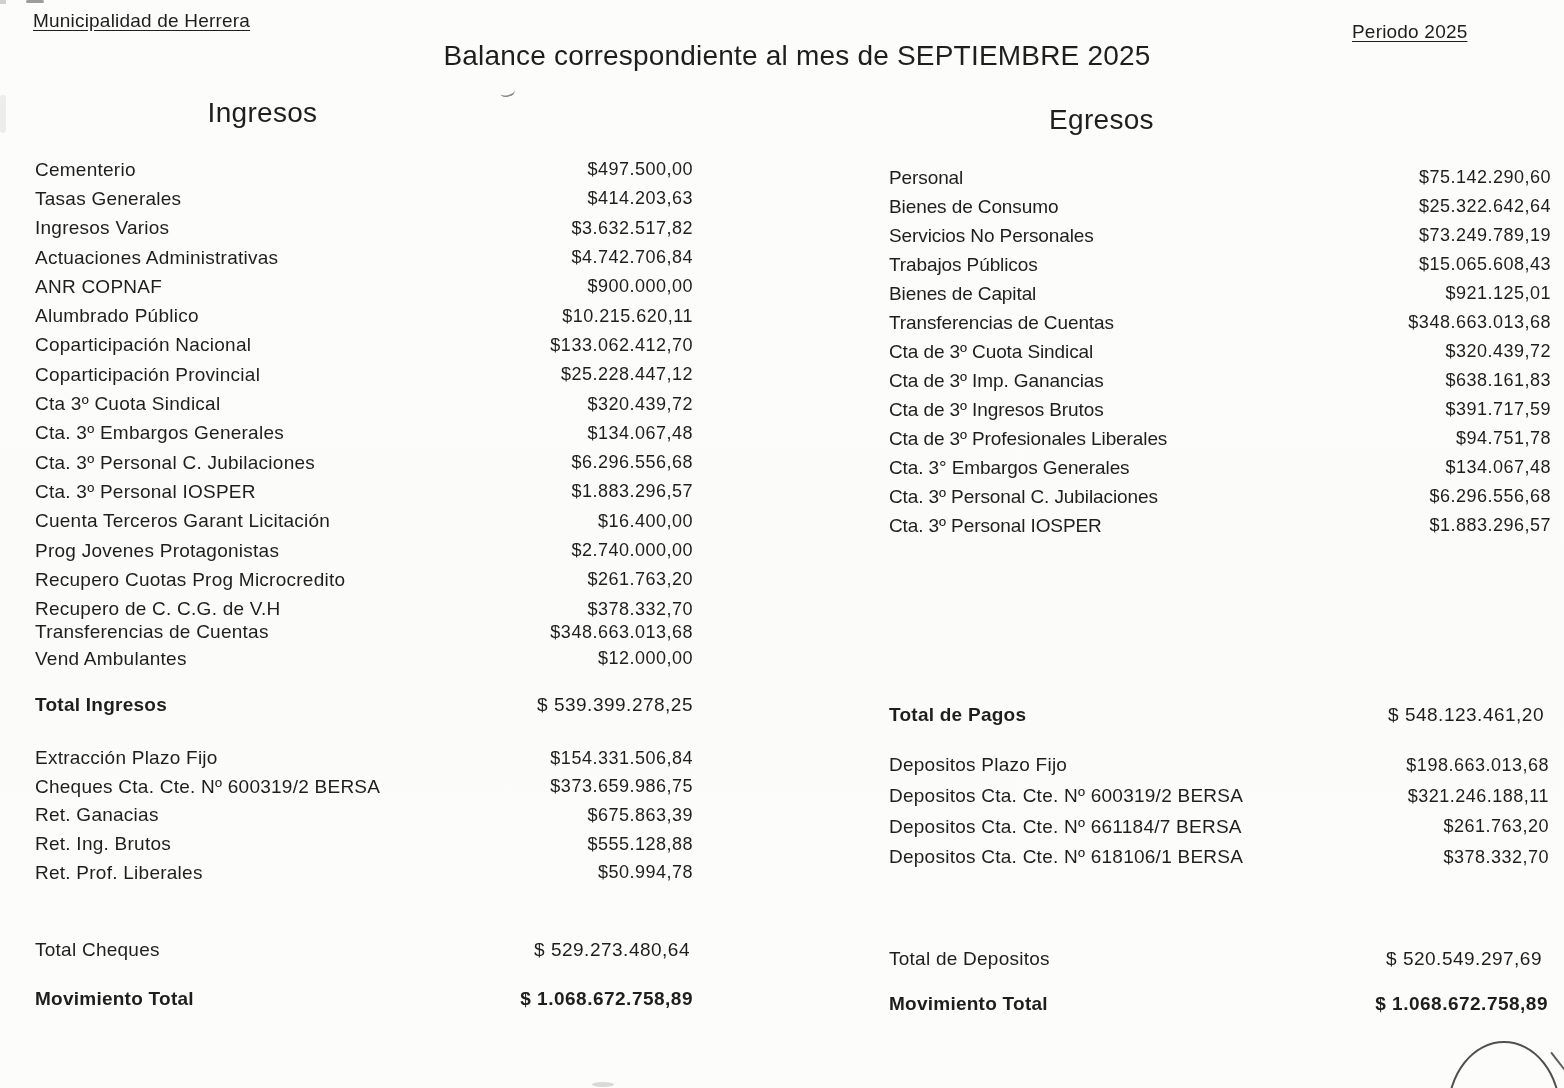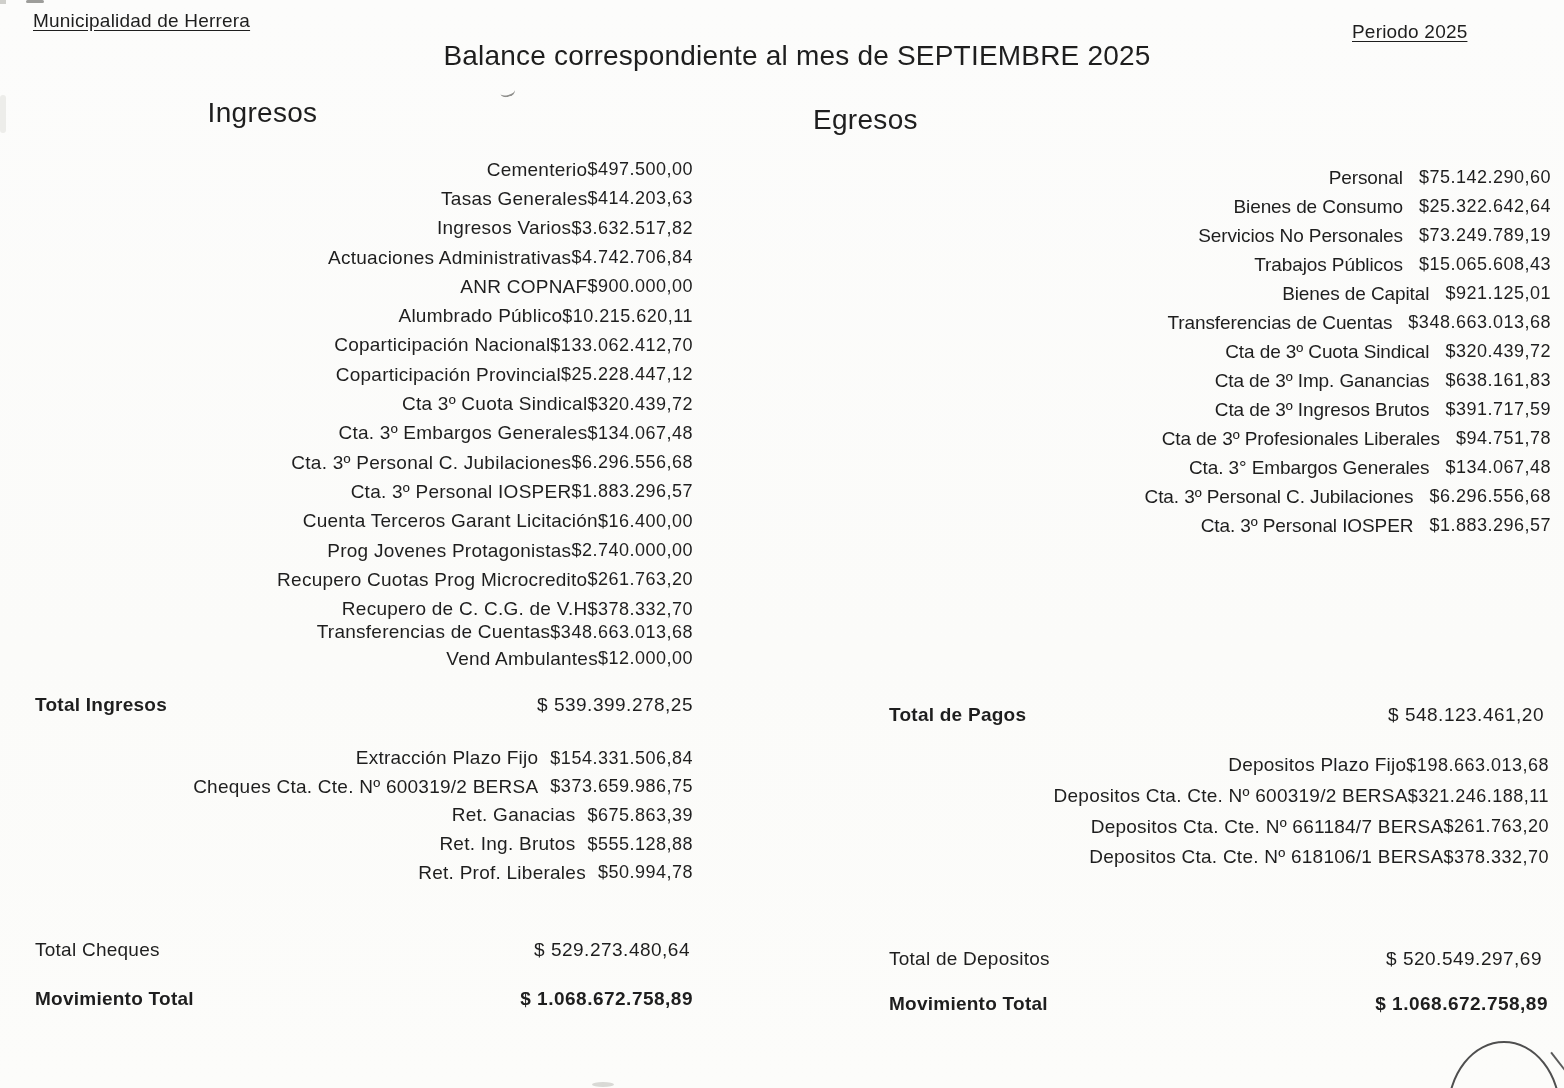--- a/index.html
+++ b/index.html
@@ -10,23 +10,23 @@
     overflow:hidden;
     font-family:"Liberation Sans","DejaVu Sans",sans-serif;
     color:#1e1e1e;
   }
   .underlined{text-decoration:underline;text-underline-offset:3px;}
   #org{position:absolute;left:33px;top:10px;font-size:19px;letter-spacing:.2px;}
   #period{position:absolute;left:1352px;top:21px;font-size:19px;letter-spacing:.2px;}
   #doc-title{position:absolute;left:15px;top:40px;width:1564px;text-align:center;font-size:28px;letter-spacing:.2px;}
   .section-heading{position:absolute;font-size:28px;letter-spacing:.3px;}
   #heading-ingresos{left:0;top:97px;width:525px;text-align:center;}
-  #heading-egresos{left:813px;top:104px;width:525px;text-align:left;}
-
-  .row{display:flex;justify-content:flex-end;align-items:center;}
+  #heading-egresos{left:839px;top:104px;width:525px;text-align:center;}
+
+  .row{display:flex;justify-content:space-between;align-items:center;}
   .lbl{font-size:19px;letter-spacing:.25px;white-space:nowrap;}
   .amt{font-size:18px;letter-spacing:.5px;white-space:nowrap;}
 
   #ingresos-items{position:absolute;left:35px;top:155px;width:658px;}
   #ingresos-items .row{height:29.3px;}
   #ingresos-items .row:nth-child(17){margin-top:-6px;}
   #ingresos-items .row:nth-child(18){margin-top:-3px;}
 
   #egresos-items{position:absolute;left:889px;top:163px;width:662px;}
   #egresos-items .row{height:29px;gap:16px;}

